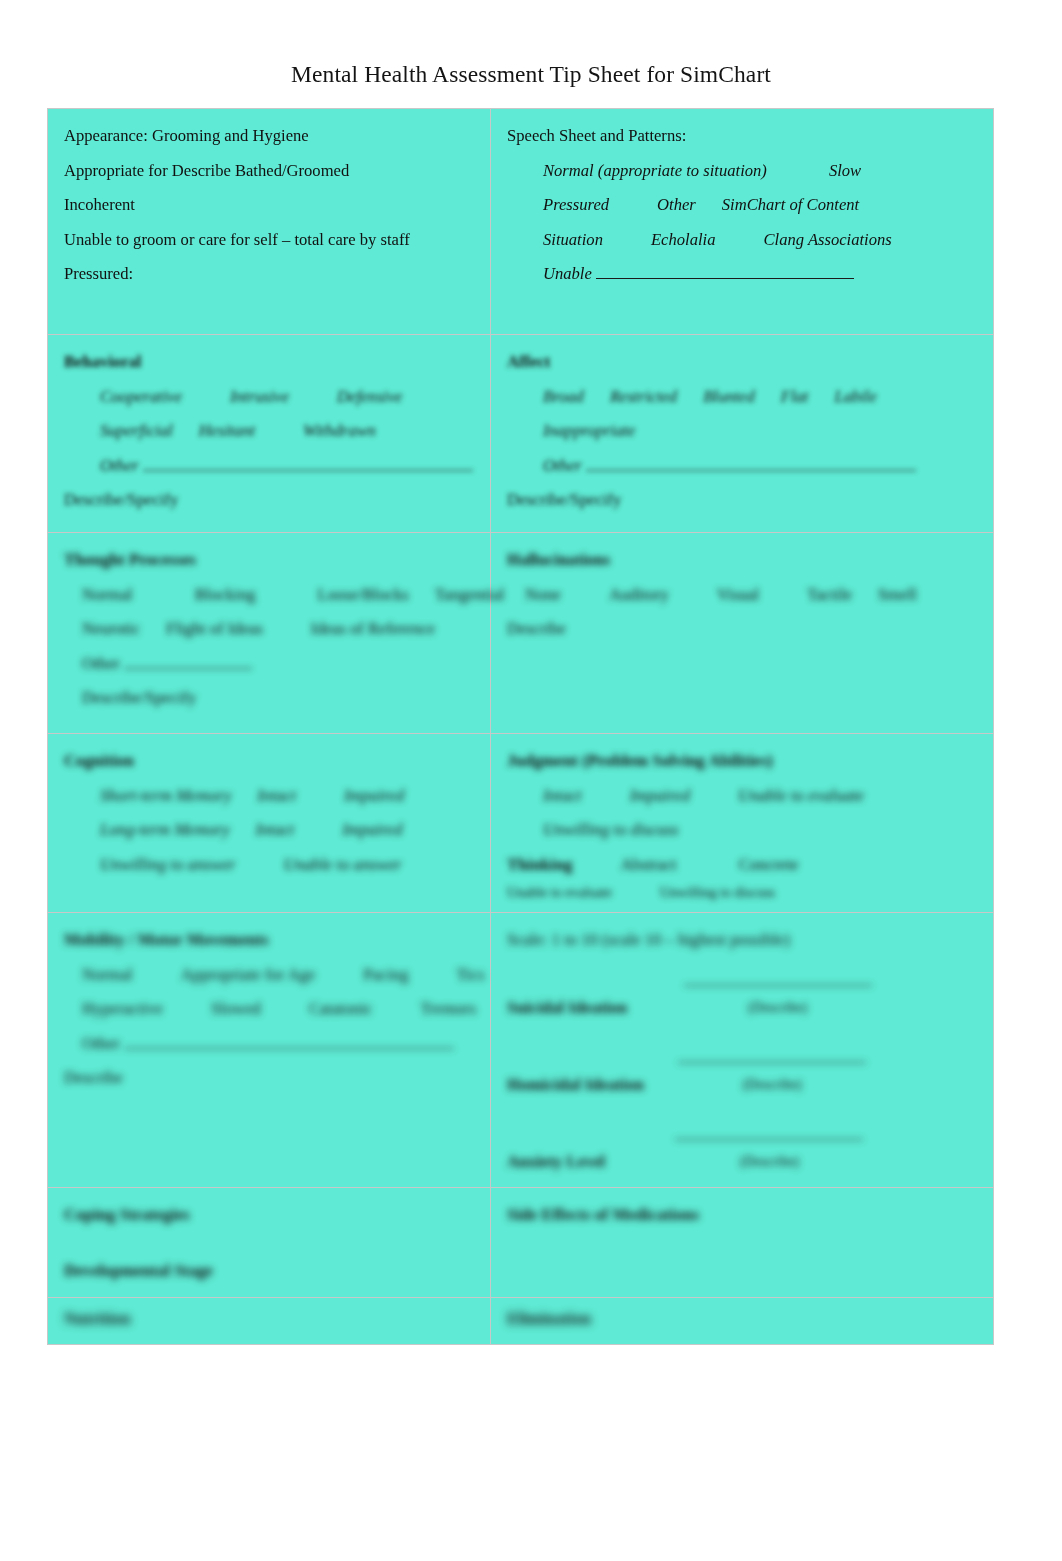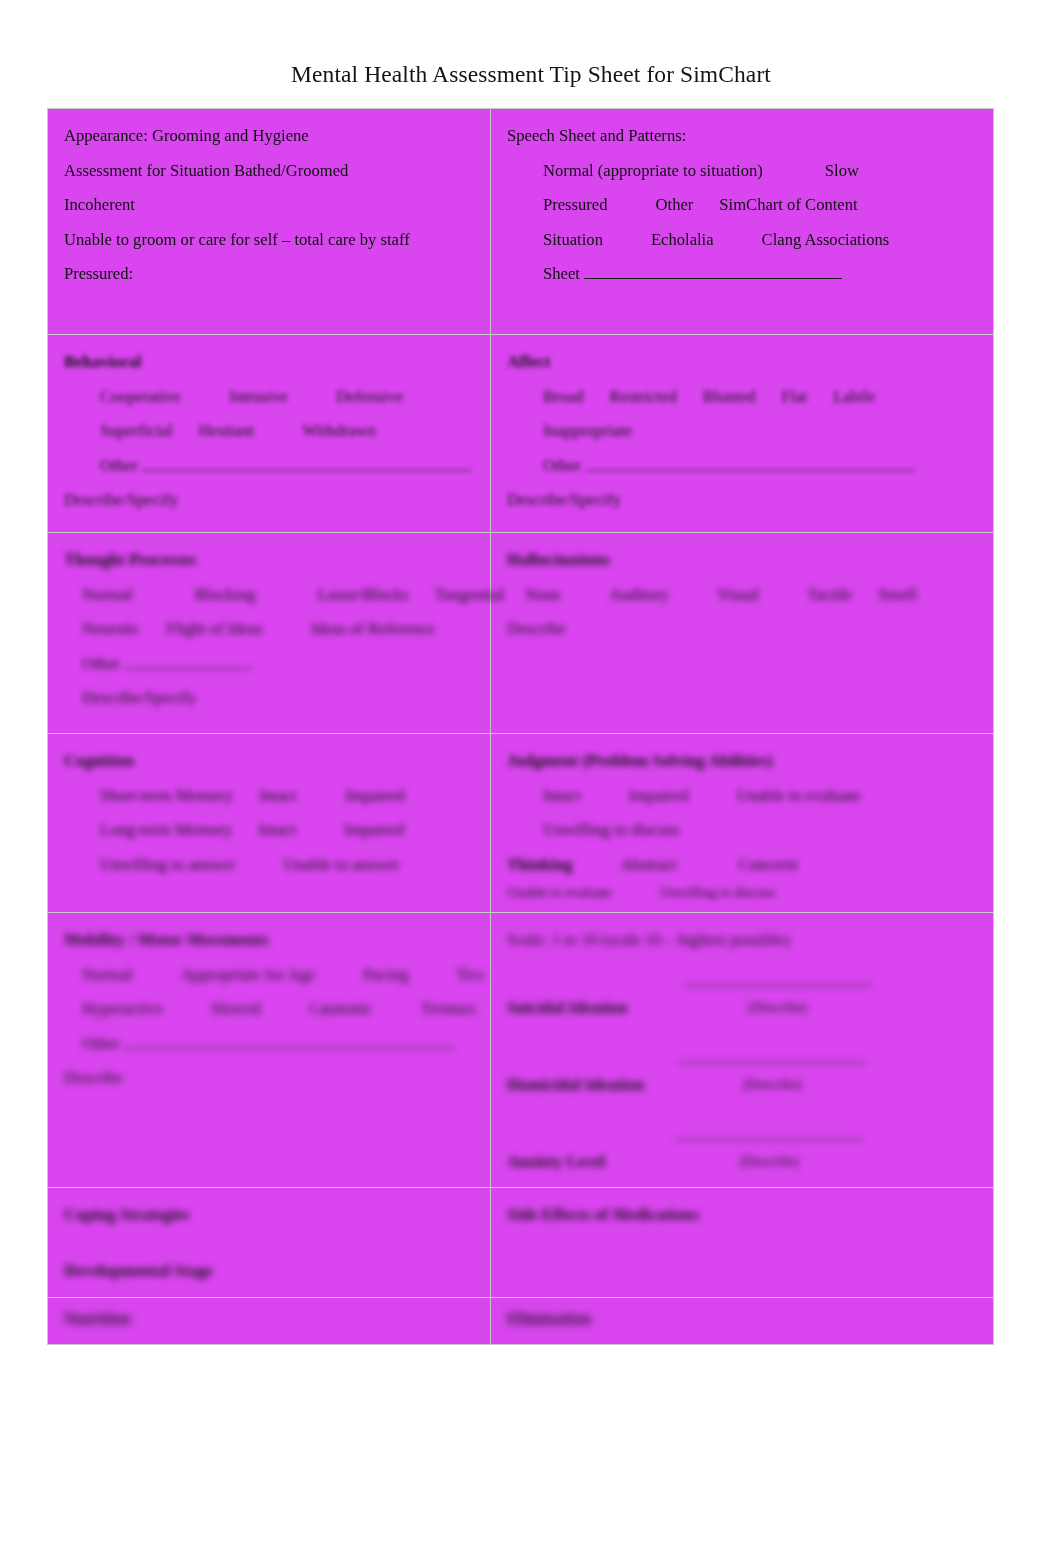--- a/index.html
+++ b/index.html
@@ -40,21 +40,21 @@
     left: 47px;
     top: 108px;
     width: 946px;
     border-collapse: collapse;
     table-layout: fixed;
   }
   .assessment-table td {
     border: 1px solid #c8c8c8;
     vertical-align: top;
     padding: 0;
-    background: #d946ef;
+    background: #5eead4;
   }
   .cell-inner {
     padding: 10px 14px 8px 16px;
     font-size: 16.6px;
     line-height: 34.5px;
     color: #111111;
   }
 
   
   col.c-left  { width: 443px; }
@@ -65,21 +65,21 @@
   .r2 td { height: 197px; }
   .r3 td { height: 200px; }
   .r4 td { height: 166px; }
   .r5 td { height: 250px; }
   .r6 td { height: 97px; }
   .r7 td { height: 38px; }
 
   .line {
     white-space: nowrap;
   }
-  .indent1 { padding-left: 36px; }
+  .indent1 { padding-left: 36px; font-style: italic; }
   .indent2 { padding-left: 18px; }
   .gapL  { display: inline-block; width: 26px; }
   .gapM  { display: inline-block; width: 48px; }
   .gapXL { display: inline-block; width: 62px; }
 
   .blank {
     display: inline-block;
     border-bottom: 1px solid #1b1b1b;
     height: 19px;
     vertical-align: baseline;
@@ -122,40 +122,40 @@
     <colgroup>
       <col class="c-left">
       <col class="c-right">
     </colgroup>
     <tbody>
 
       <tr class="r1">
         <td>
           <div class="cell-inner">
             <div class="line">Appearance:  Grooming and Hygiene</div>
-            <div class="line">Assessment for Situation   Bathed/Groomed</div>
+            <div class="line">Appropriate for Describe   Bathed/Groomed</div>
             <div class="line">Incoherent</div>
             <div class="line">Unable to groom or care for self – total care by staff</div>
             <div class="line">Pressured:</div>
           </div>
         </td>
         <td>
           <div class="cell-inner">
             <div class="line">Speech Sheet and Patterns:</div>
             <div class="line indent1">
               <span>Normal (appropriate to situation)</span><span class="gapXL"></span><span>Slow</span>
             </div>
             <div class="line indent1">
               <span>Pressured</span><span class="gapM"></span><span>Other</span><span class="gapL"></span><span>SimChart of Content</span>
             </div>
             <div class="line indent1">
               <span>Situation</span><span class="gapM"></span><span>Echolalia</span><span class="gapM"></span><span>Clang Associations</span>
             </div>
             <div class="line indent1">
-              <span>Sheet</span>
+              <span>Unable</span>
               <span class="blank blank-lg"></span>
             </div>
           </div>
         </td>
       </tr>
 
       <tr class="r2">
         <td>
           <div class="cell-inner blur-1">
             <div class="line sec-head">Behavioral</div>

